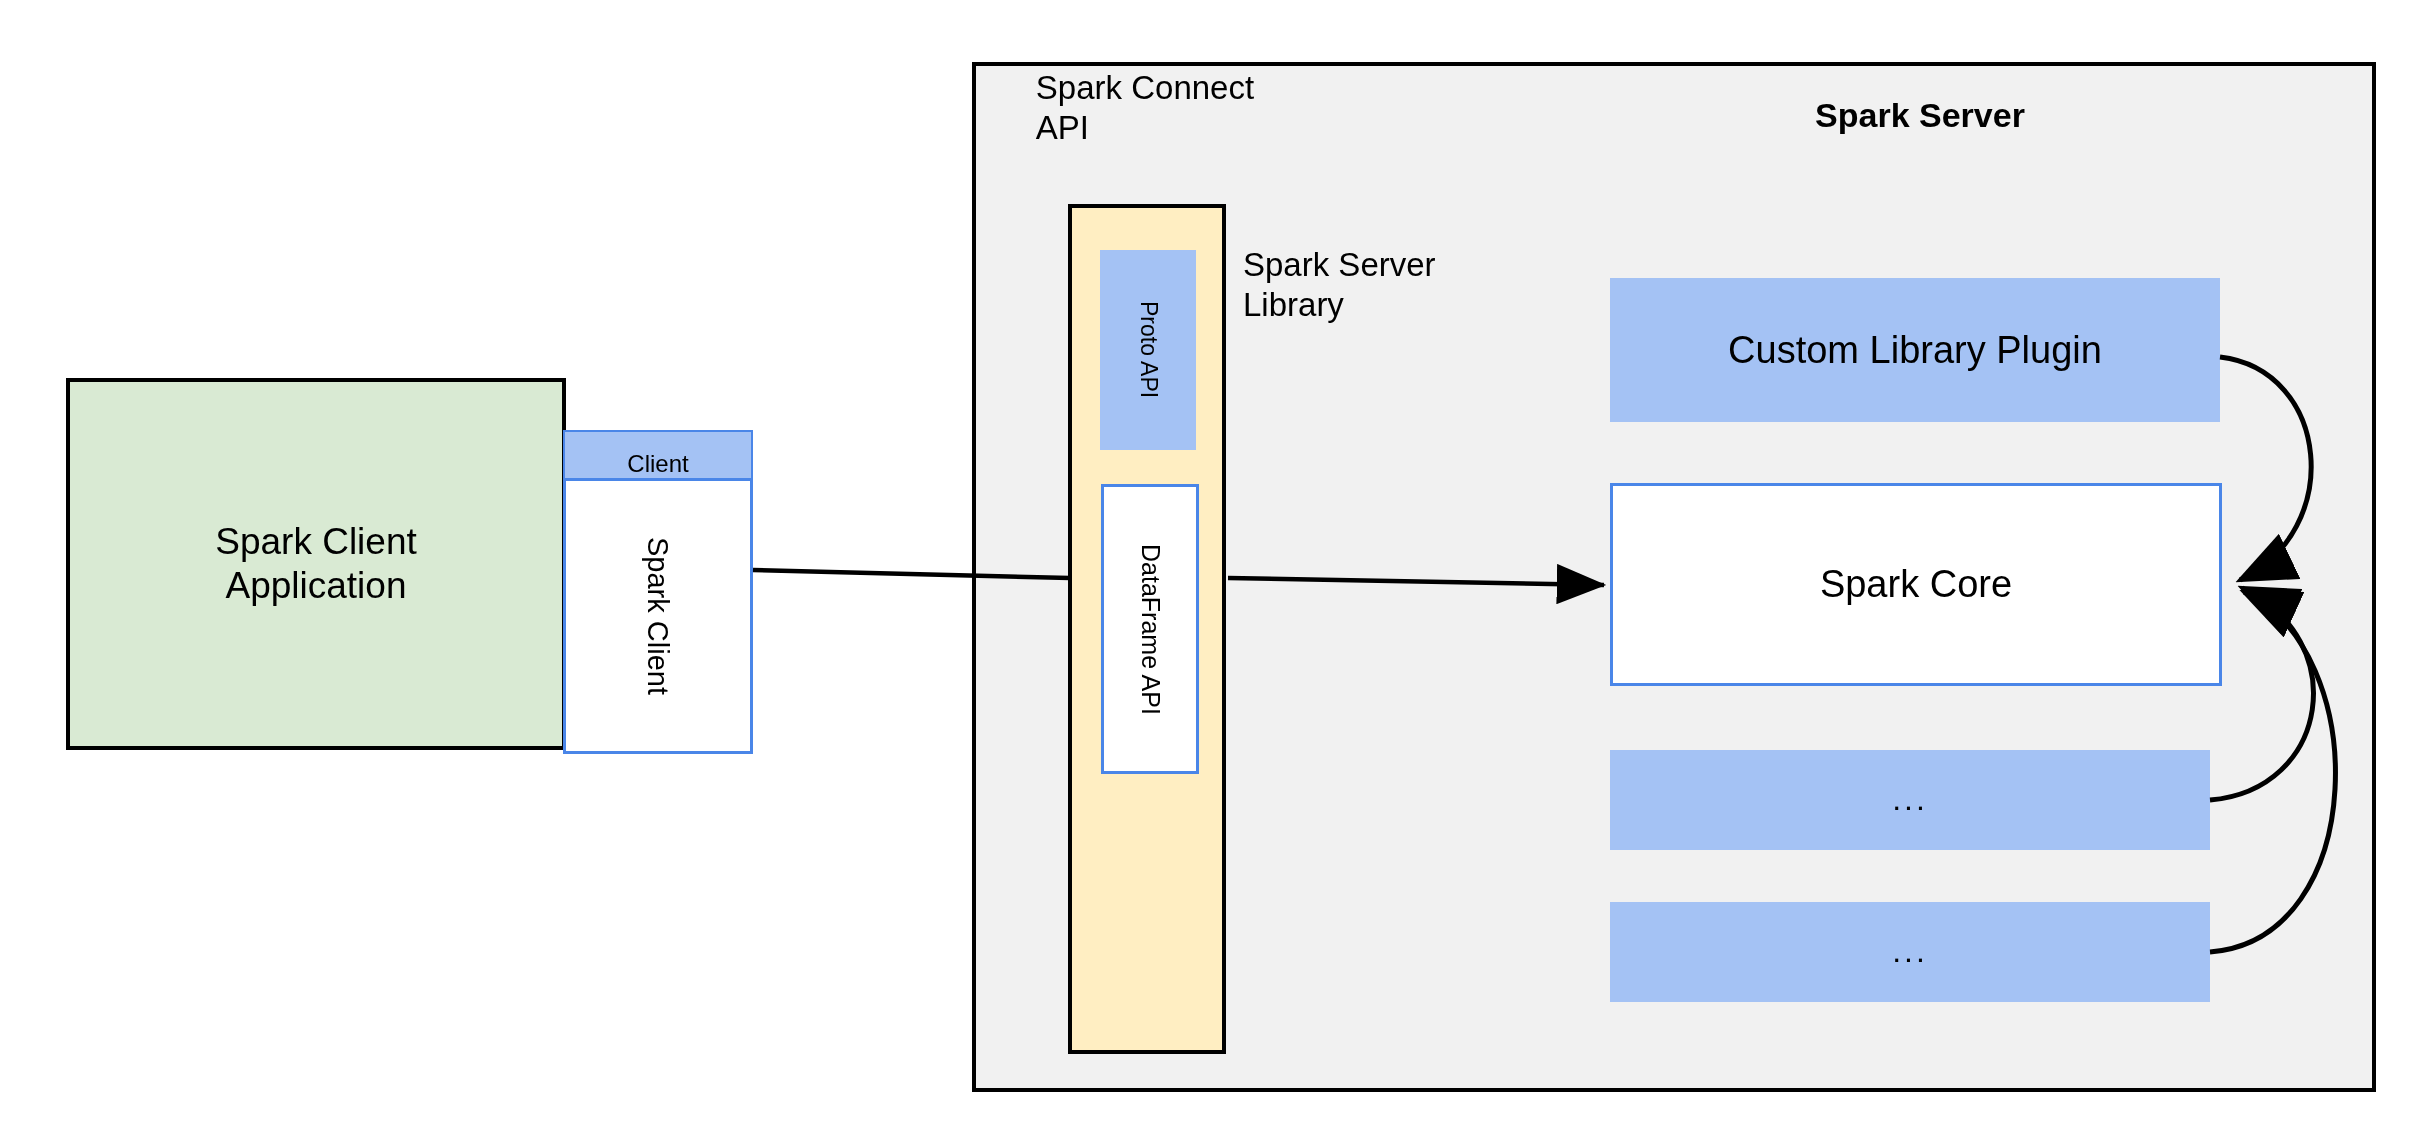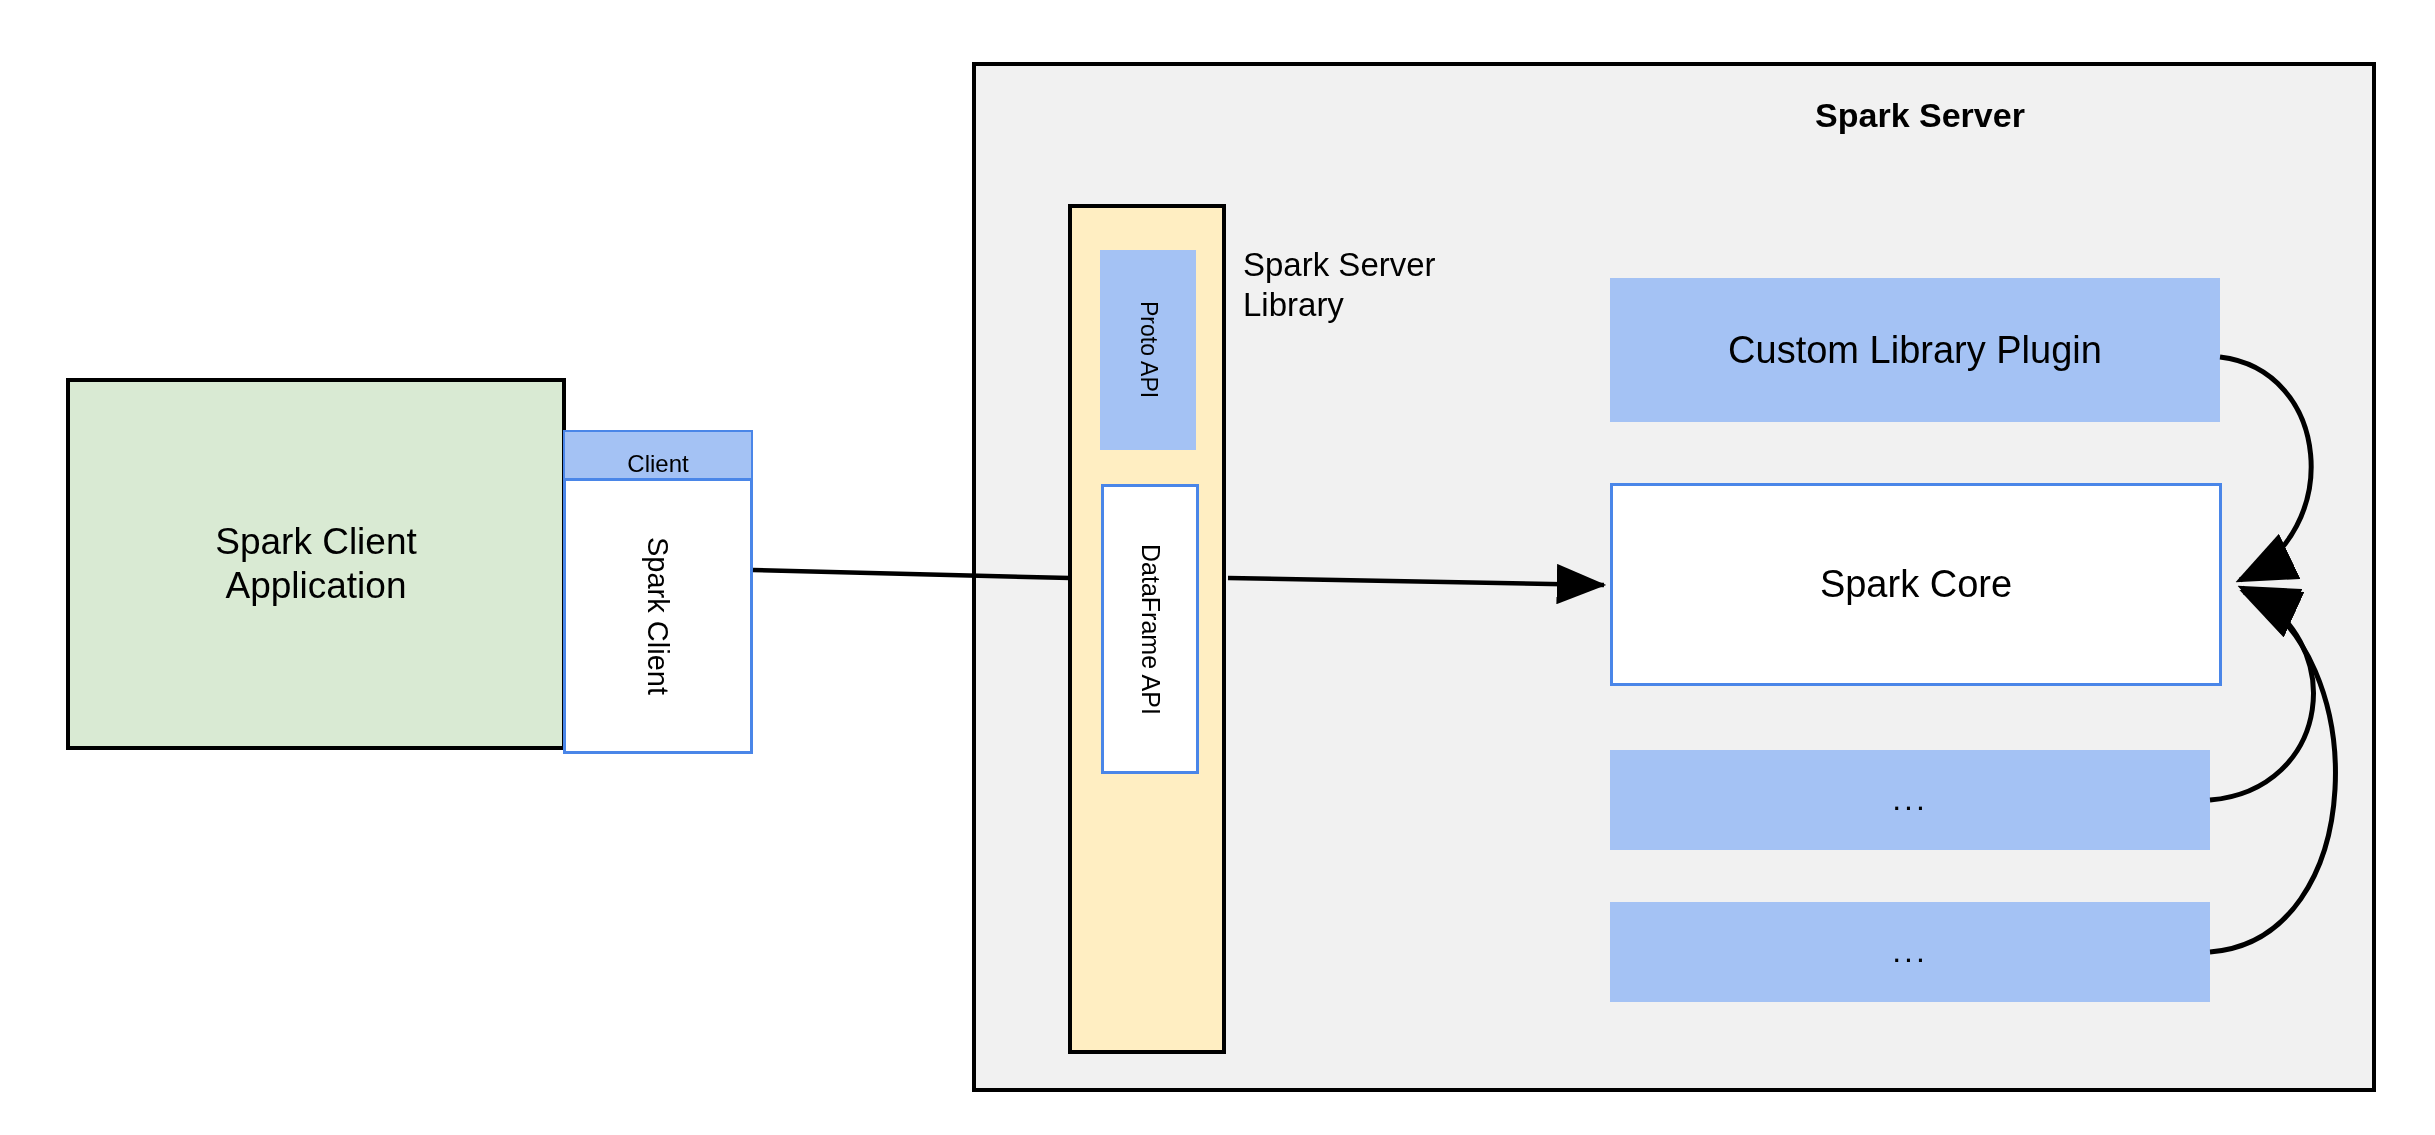--- a/index.html
+++ b/index.html
@@ -206,20 +206,22 @@
     z-index: 6;
   }
 </style>
 </head>
 <body>
 
 <div id="canvas">
 
   <div class="node" id="server-container"></div>
 
+  <div class="floating-label" id="label-spark-connect-api">Spark Connect
+API</div>
 
   <div class="floating-label" id="label-spark-server">Spark Server</div>
 
   <div class="floating-label" id="label-spark-server-library">Spark Server
 Library</div>
 
   <div class="node" id="spark-client-application">Spark Client
 Application</div>
 
   <div class="node" id="client-package">Client

